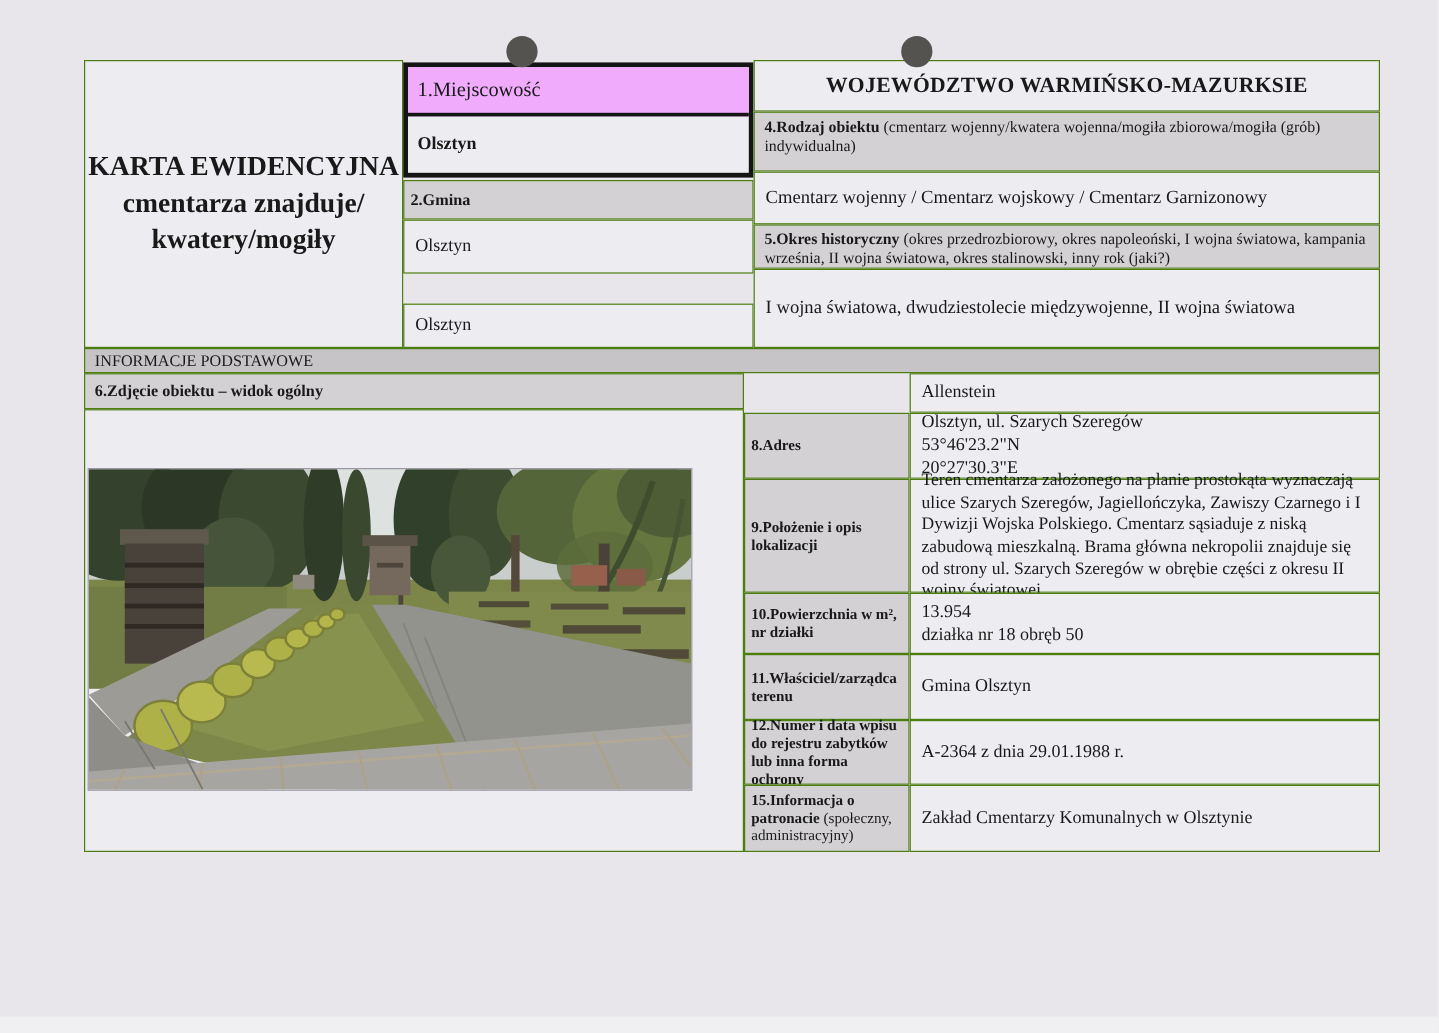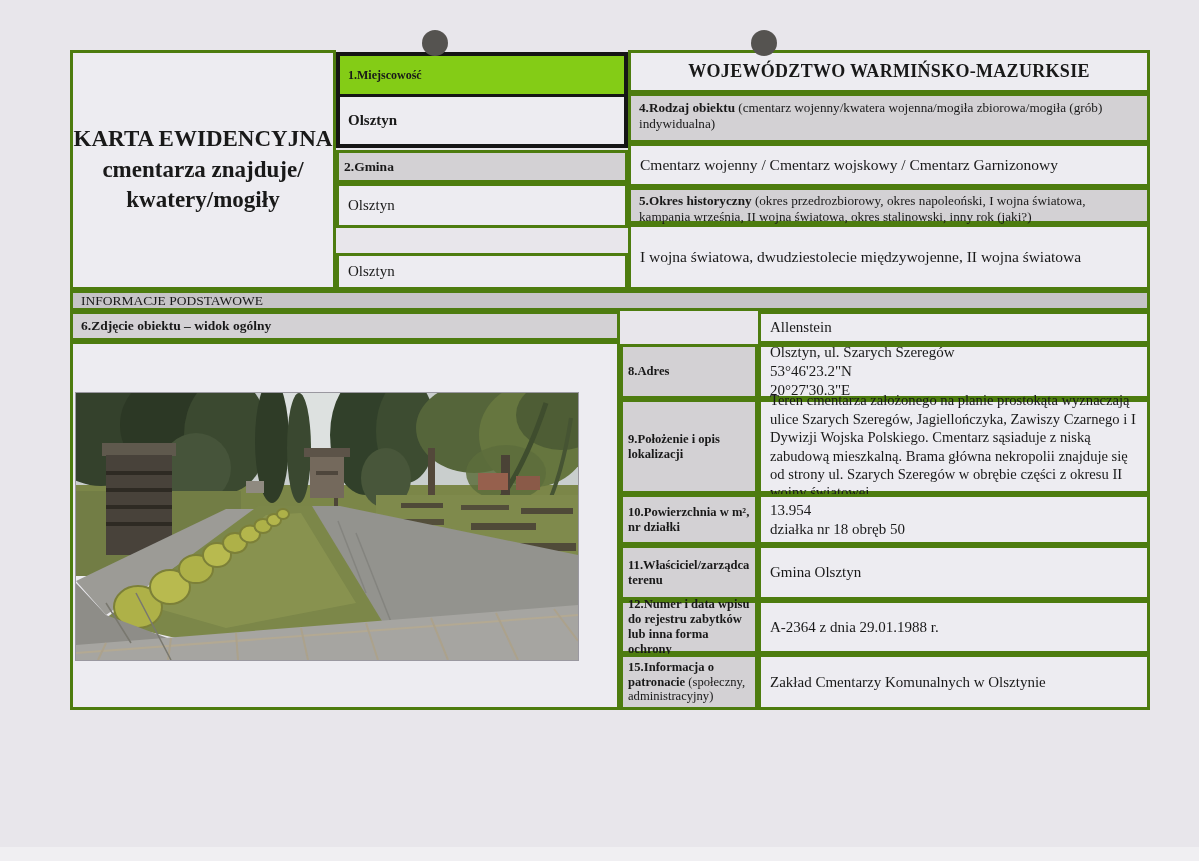--- a/index.html
+++ b/index.html
@@ -15,42 +15,42 @@
     position:absolute; left:0; bottom:0; width:1199px; height:14px;
     background:#f0eff2;
   }
   .hole {
     position:absolute; width:26px; height:26px; border-radius:50%;
     background:#555350; z-index:5;
   }
   #form { position:absolute; left:70px; top:50px; width:1080px; height:660px; }
   .cell {
     position:absolute; box-sizing:border-box;
-    border:3px solid #4d7c0f;
+    border:1px solid #4d7c0f;
     background:#edecf1;
   }
   .gray { background:#d3d1d4; }
   .secbar { background:#c6c4c7; }
   .vcenter { display:flex; align-items:center; }
   .center { display:flex; align-items:center; justify-content:center; text-align:center; }
   .lblcell { padding:3px 5px; font-weight:bold; font-size:12.6px; line-height:1.18; }
   .valcell { padding:4px 9px; font-size:15px; line-height:1.26; }
   .pre { white-space:pre-line; }
   .note { font-weight:normal; }
   .karta-title { font-size:23px; font-weight:bold; line-height:1.32; text-align:center; }
   .voivod-title { font-size:18px; font-weight:bold; letter-spacing:0.3px; text-align:center; }
   .f1block {
     position:absolute; box-sizing:border-box;
     border:4px solid #151515; background:#edecf1;
   }
   .f1head {
-    box-sizing:border-box; height:41px; background:#84cc16;
+    box-sizing:border-box; height:41px; background:#f0abfc;
     border-bottom:3px solid #151515;
     display:flex; align-items:center; padding:0 8px;
-    font-weight:bold; font-size:12px;
+    font-weight:normal; font-size:17px;
   }
   .f1val {
     height:47px; display:flex; align-items:center; padding:0 8px;
     font-weight:bold; font-size:15px;
   }
   .small-lbl { font-size:13.2px; font-weight:bold; line-height:1.2; padding:4px 8px; }
   .photo-frame { position:absolute; left:3px; top:49px; width:502px; height:267px; outline:1px solid #9a98a0; }
   svg { display:block; }
 </style>
 </head>

